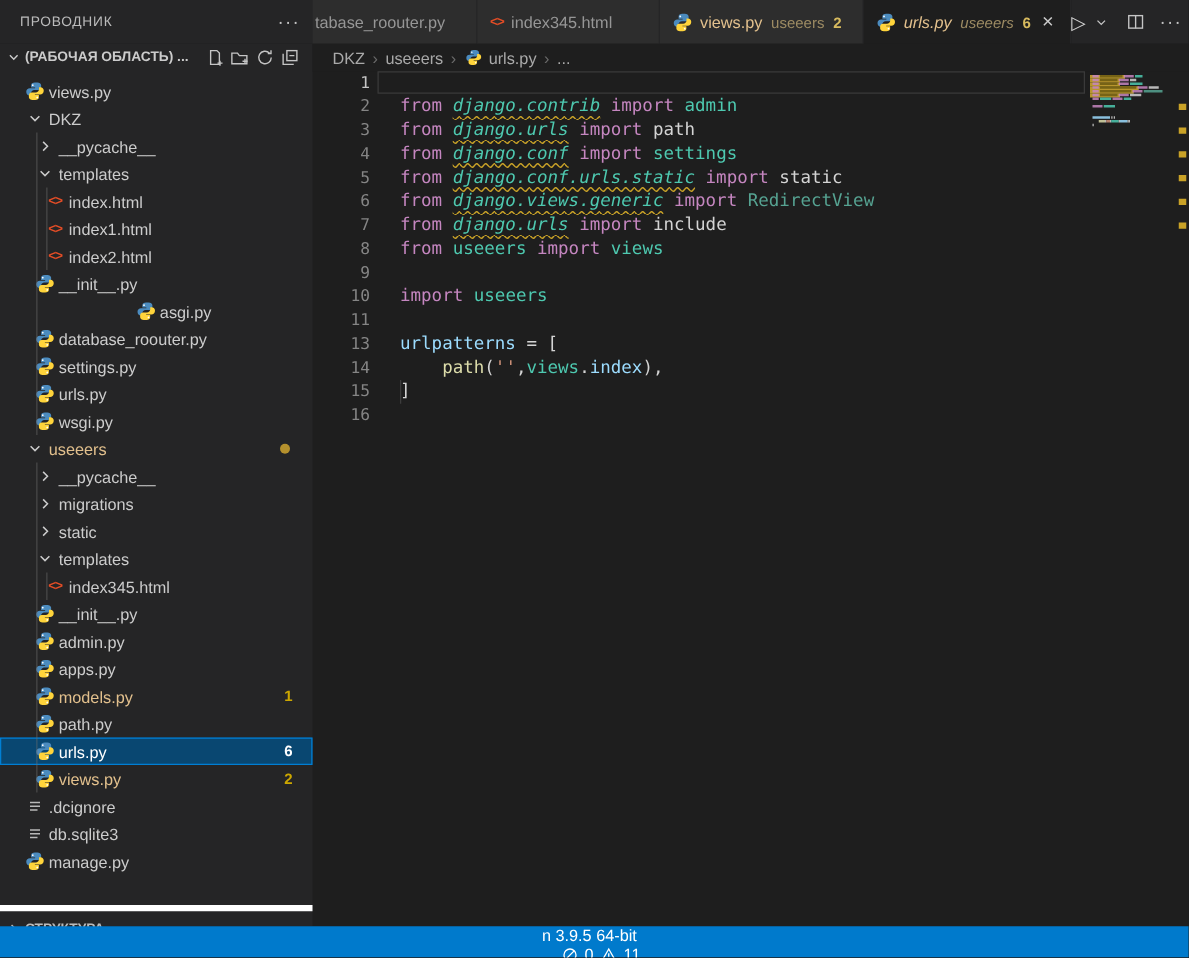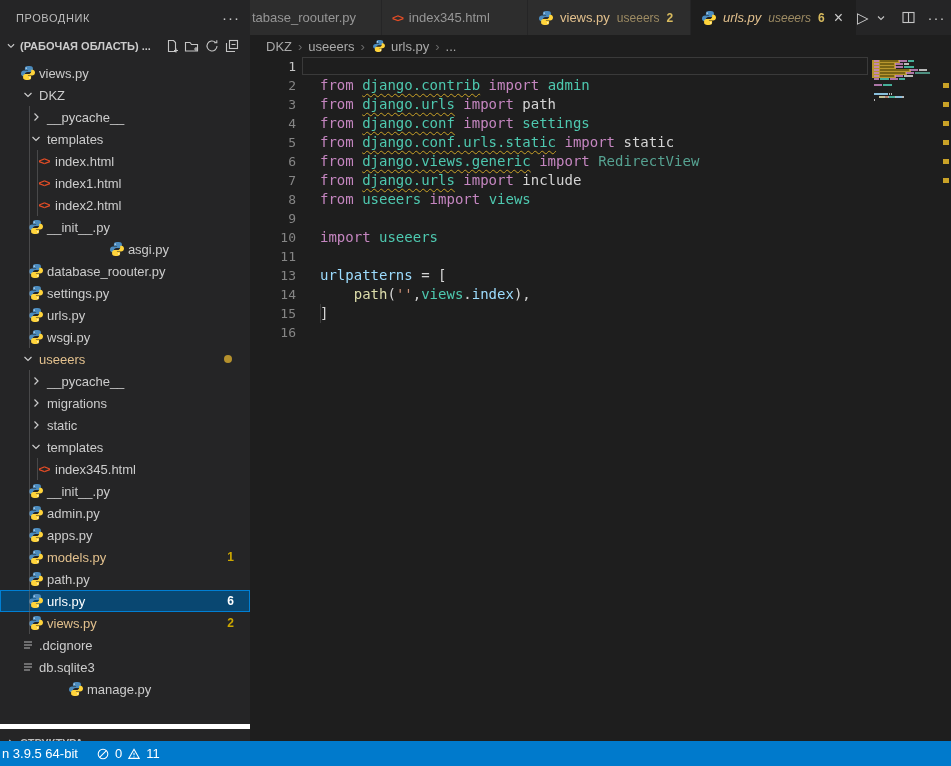--- a/index.html
+++ b/index.html
@@ -64,32 +64,32 @@
   #code { position:absolute; left:250px; top:57px; width:622px; }
   .cl { position:relative; height:19px; line-height:19px; white-space:pre;
         font-family:"DejaVu Sans Mono", monospace; font-size:14px; }
   .num { display:inline-block; width:46px; text-align:right; color:#858585;
          font-size:13px; vertical-align:top; }
   .cl.cur .num { color:#c6c6c6; }
   .src { margin-left:24px; }
   .curbox { position:absolute; left:52px; width:566px; top:0; height:18px;
             border:1px solid #3a3a3a; pointer-events:none; }
   .squiggle { text-decoration:underline; text-decoration-style:wavy;
-              text-decoration-thickness:1px; text-underline-offset:3px; }
+              text-decoration-thickness:1px; text-underline-offset:3px;font-style:italic; }
   #indent-guide-14 { position:absolute; left:70px; top:247px; width:1px; height:19px; background:#3c3c3c; }
 
   #minimap { position:absolute; left:872px; top:57px; width:69px; height:200px; }
   #minimap div { position:absolute; }
   #ruler { position:absolute; left:941px; top:35px; width:10px; height:706px; }
   #ruler div { position:absolute; left:2px; width:6px; height:5px; background:#c9a227; }
 
   
   #statusbar { position:absolute; left:0; top:741px; width:951px; height:25px;
     background:#007acc; color:#ffffff; display:flex; align-items:center;
-    font-size:13px; padding:0 10px 0 2px; }
+    font-size:13px; padding:0 10px 0 2px;flex-direction:column; }
   .sb-item { display:flex; align-items:center; gap:4px; white-space:nowrap; }
   #sb-problems { margin-left:18px; gap:5px; }
   #sb-right { margin-left:auto; display:flex; align-items:center; gap:16px; }
   svg.ic { display:block; }
 </style>
 </head>
 <body>
 
 <div id="sidebar-head">
   <span id="explorer-title">ПРОВОДНИК</span>
@@ -439,21 +439,21 @@
         <span class="tlabel">.dcignore</span>
       </div>
       <div class="row" style="padding-left: 20px;">
         <span class="slot">
           <svg width="16" height="16" viewBox="0 0 16 16" style="display:block">
             <path d="M4 5h8M4 8h8M4 11h6" stroke="#b8b8b8" stroke-width="1.1"></path>
           </svg>
         </span>
         <span class="tlabel">db.sqlite3</span>
       </div>
-      <div class="row" style="padding-left: 20px; margin-left: 48px;">
+      <div class="row" style="padding-left: 20px;">
         <span class="slot">
           <svg width="16" height="16" viewBox="0 0 16 16" style="display:block">
             <path fill="#4B8BBE" d="M7.9 1C6.1 1 4.9 1.8 4.9 3.2V5h3.2v.5H3.9C2.3 5.5 1 6.6 1 8.4c0 1.8 1.1 2.9 2.7 2.9h1.1V9.6C4.8 8.1 6 7 7.5 7h3.2c1.2 0 2.2-1 2.2-2.2V3.2C12.9 1.9 11.5 1 9.9 1z"></path>
             <circle fill="#fff" cx="6.2" cy="3.1" r=".7"></circle>
             <path fill="#FFD43B" d="M8.1 15c1.8 0 3-.8 3-2.2V11H7.9v-.5h4.2c1.6 0 2.9-1.1 2.9-2.9 0-1.8-1.1-2.9-2.7-2.9h-1.1v1.7C11.2 7.9 10 9 8.5 9H5.3c-1.2 0-2.2 1-2.2 2.2v1.6C3.1 14.1 4.5 15 6.1 15z"></path>
             <circle fill="#fff" cx="9.8" cy="12.9" r=".7"></circle>
           </svg>
         </span>
         <span class="tlabel">manage.py</span>
       </div>

